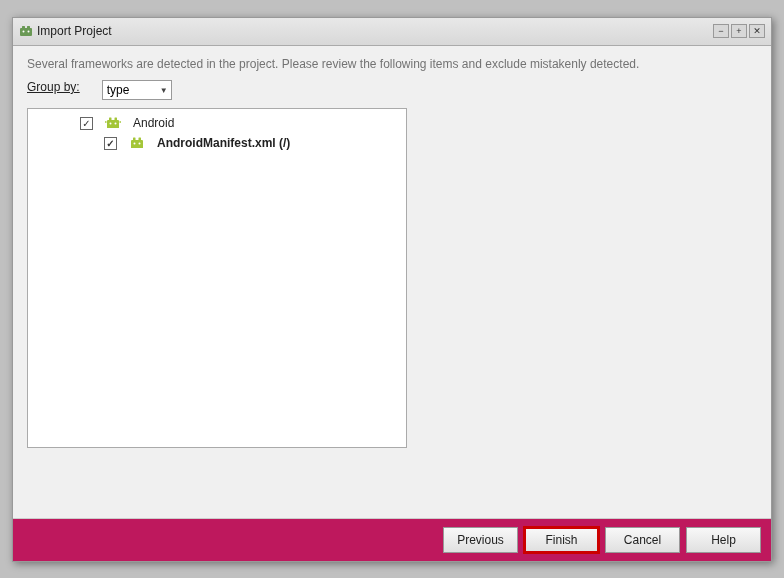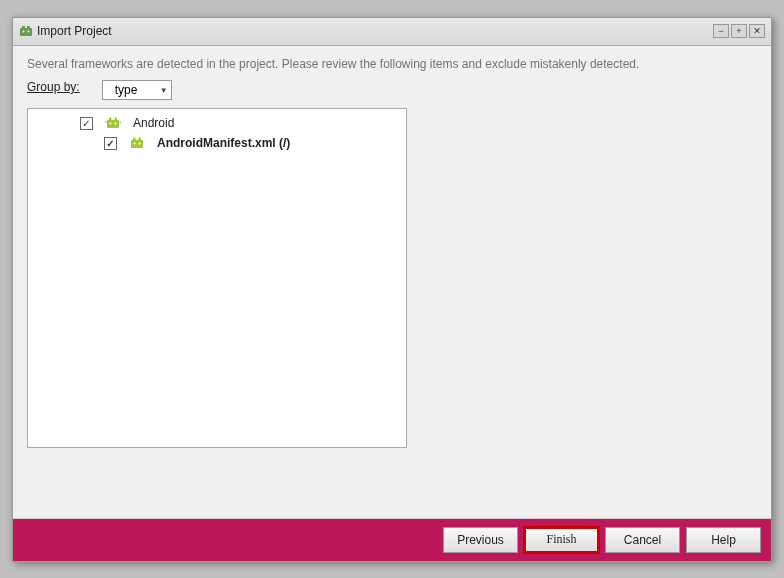--- a/index.html
+++ b/index.html
@@ -93,21 +93,21 @@
       font-size: 12px;
       text-decoration: underline;
       color: #222;
     }
 
     .group-by-select {
       height: 20px;
       font-size: 12px;
       background: white;
       border: 1px solid #999;
-      padding: 0 12px;
+      padding: 0 4px;
       min-width: 70px;
       cursor: pointer;
       appearance: none;
       -webkit-appearance: none;
       padding-right: 16px;
       position: relative;
     }
 
     .select-wrapper {
       position: relative;
@@ -196,21 +196,20 @@
       cursor: pointer;
       color: #222;
       display: flex;
       align-items: center;
       justify-content: center;
     }
 
     .btn-focused {
       border: 2px solid #cc0000;
       outline: 1px solid #cc0000;
-      font-family: Liberation Serif, serif;
     }
 
     .robot-svg {
       width: 16px;
       height: 16px;
     }
   </style>
 </head>
 <body>
 

